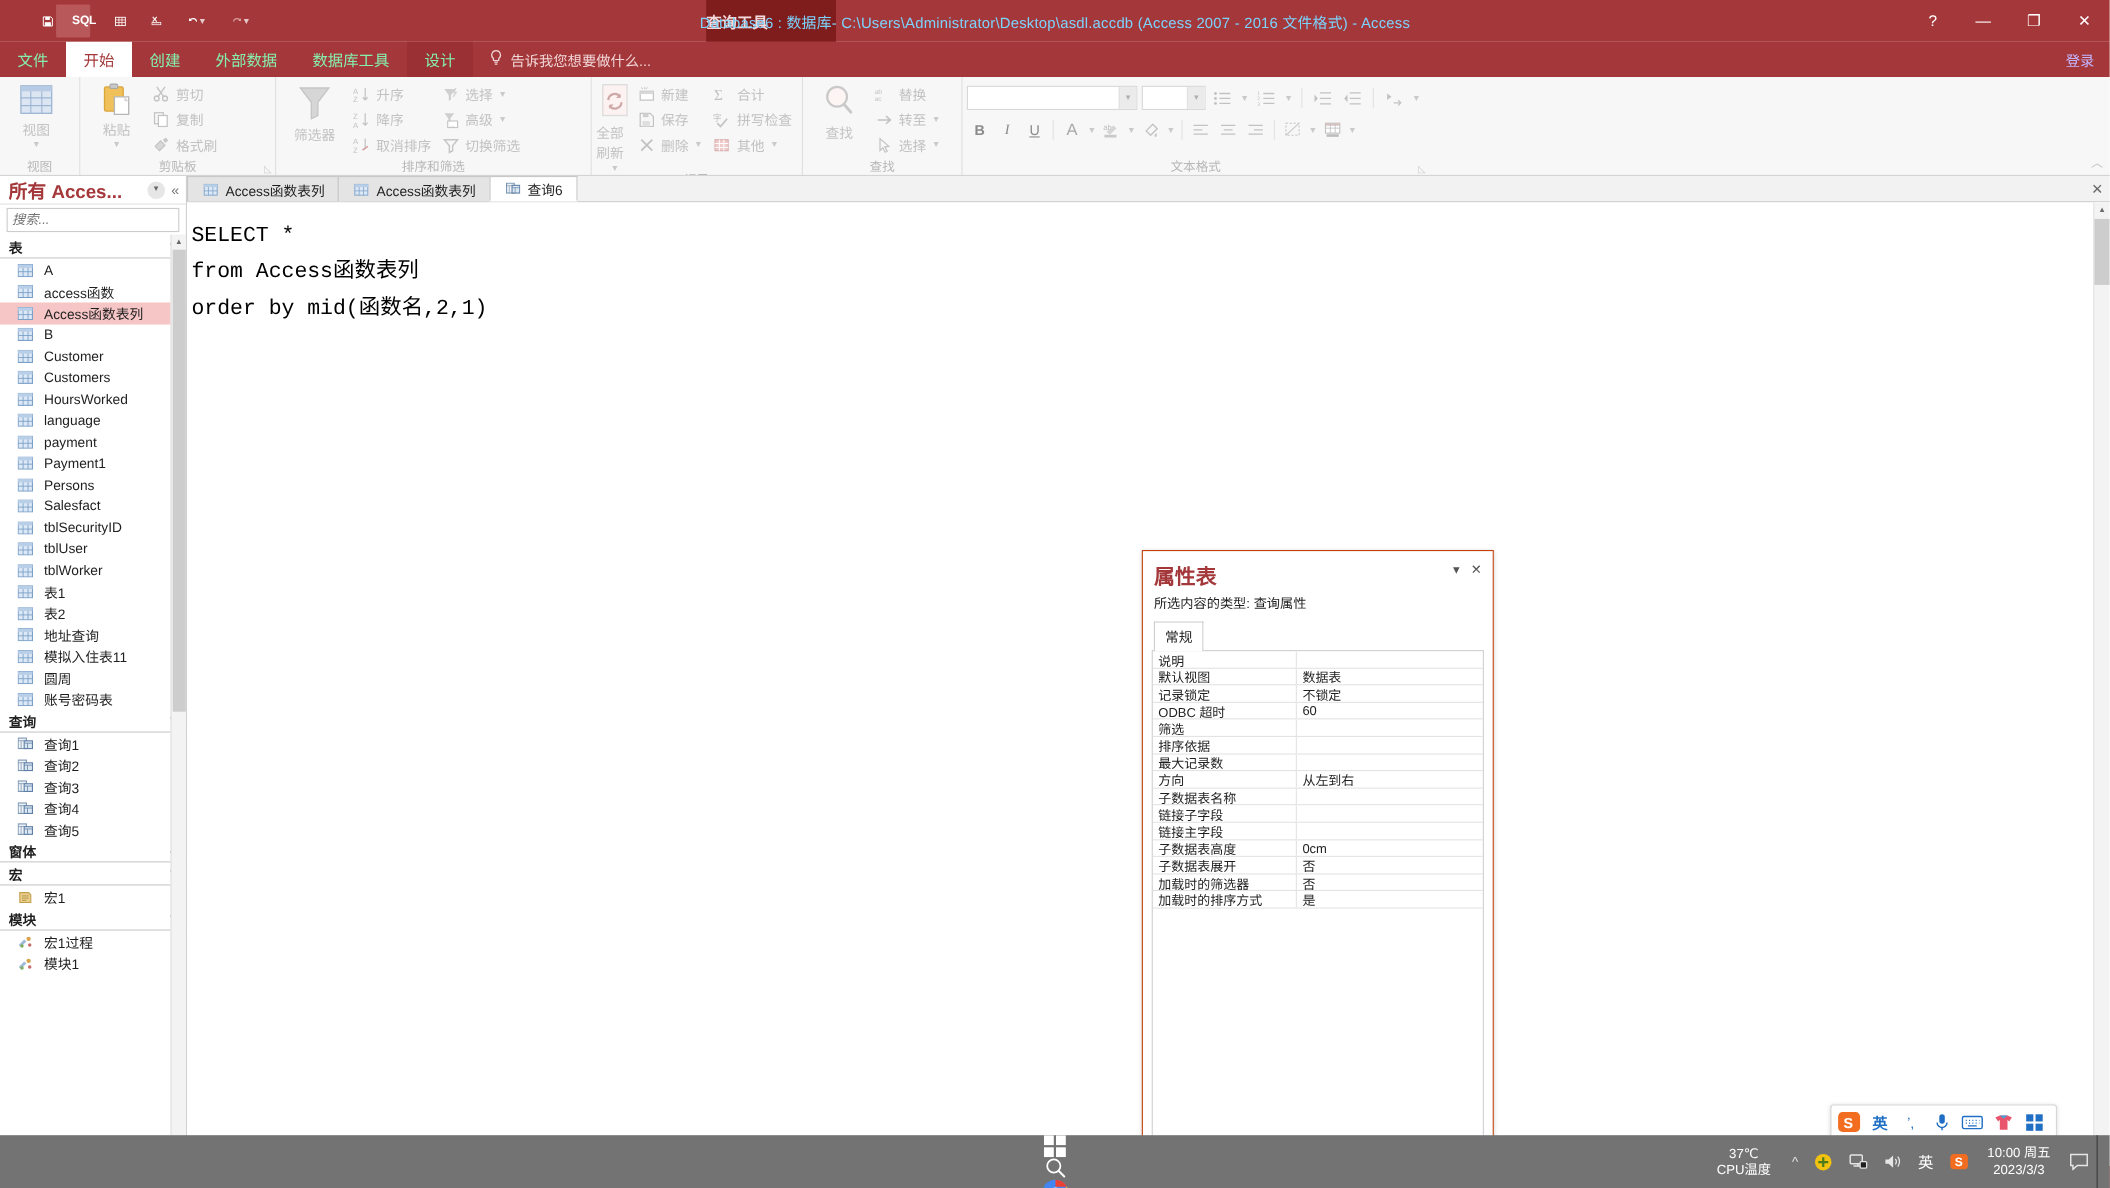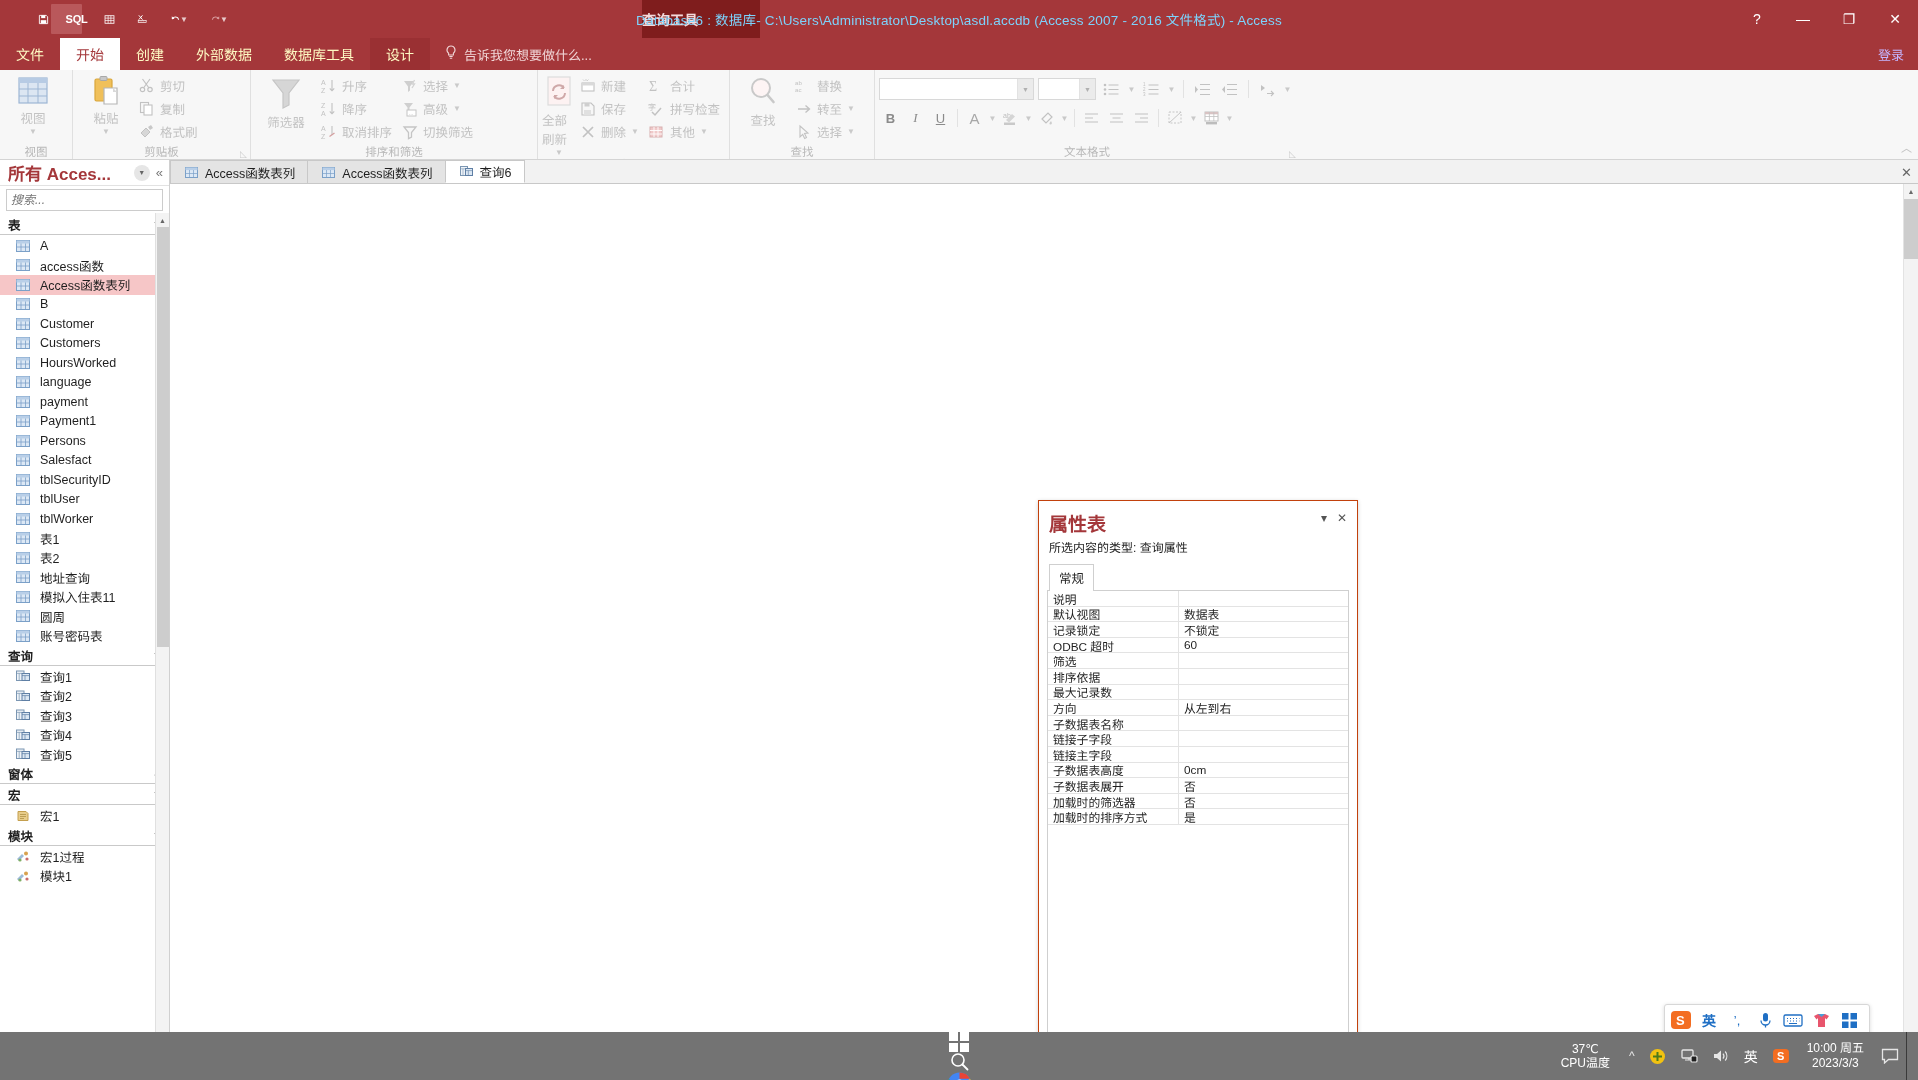--- a/index.html
+++ b/index.html
@@ -59,21 +59,21 @@
   .bc-www{ font-size:25px; color:#ffffff;
      text-shadow: -2px -2px 0 #2a2a2a, 2px -2px 0 #2a2a2a, -2px 2px 0 #2a2a2a, 2px 2px 0 #2a2a2a, 0 0 3px #000; letter-spacing:-1px;}
   .bc-main{ font-size:30px; color:#ffffff; letter-spacing:-1px;
      text-shadow: -2.5px -2.5px 0 #262626, 2.5px -2.5px 0 #262626, -2.5px 2.5px 0 #262626, 2.5px 2.5px 0 #262626, 0 0 4px #000;}
   .bc-com{ font-size:25px; color:#ffffff;
      text-shadow: -2px -2px 0 #2a2a2a, 2px -2px 0 #2a2a2a, -2px 2px 0 #2a2a2a, 2px 2px 0 #2a2a2a, 0 0 3px #000; letter-spacing:-1px;}
 
   
   .tabbar{ height:32px; background:#a4373a; display:flex; align-items:stretch; flex:0 0 32px; position:relative; }
   .tab{
-    padding:0 16px; display:flex; align-items:center; color:#fef9c3; font-size:14px;
+    padding:0 16px; display:flex; align-items:center; color:#86efac; font-size:14px;
     cursor:pointer; white-space:nowrap;
   }
   .tab.active{ background:#ffffff; color:#a4373a; }
   .tab.ctx{ background:#9a3033; }
   .tellme{ display:flex; align-items:center; gap:6px; padding:0 14px; color:#f0d5d6; font-size:13px; cursor:pointer;}
   .signin{ position:absolute; right:14px; top:0; height:32px; display:flex; align-items:center; color:#c4b5fd; font-size:13px; cursor:pointer;}
 
   
   .ribbon{
     flex:0 0 90px; height:90px; background:#f7f7f7;
@@ -1106,20 +1106,23 @@
                 <rect x="5.5" y="2.5" width="7" height="7" fill="#dbe7f3" stroke="#5f7fa5"></rect>
                 <path d="M5.5 4.6h7M8.3 4.6v4.9" stroke="#5f7fa5" stroke-width=".6"></path>
               </svg>
             </span>
           <span>查询6</span>
         </div>
         <span class="closeall">✕</span>
       </div>
 
       <div class="sqlpane">
+        <div class="sqltext">SELECT *
+from Access函数表列
+order by mid(函数名,2,1)</div>
         <div class="sql-scroll-v">
           <div class="sb-btn">▲</div>
           <div class="thumb"></div>
           <div class="sb-btn bot">▼</div>
         </div>
       </div>
 
       <div class="propsheet">
         <div class="ps-head">
           <span class="ps-title">属性表</span>

